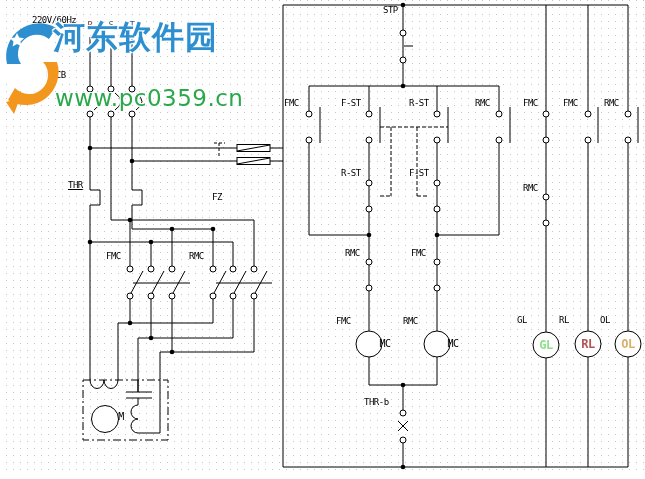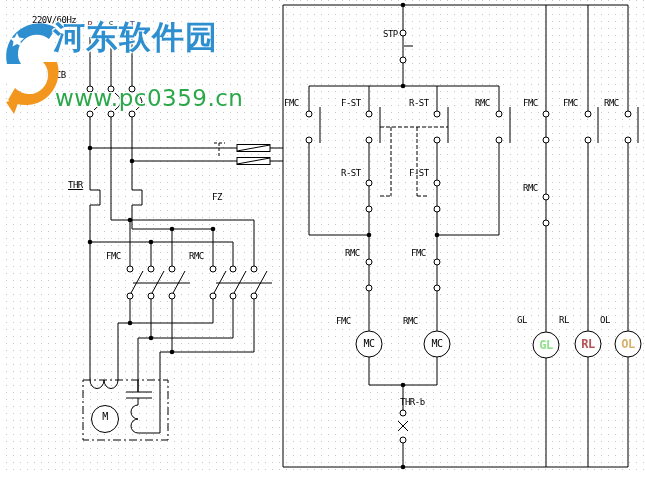--- a/index.html
+++ b/index.html
@@ -10,21 +10,21 @@
     background-size:7px 7px;background-position:3px 4px;
     font-family:"DejaVu Sans Mono","Liberation Mono",monospace;
   }
   svg{position:absolute;left:0;top:0;}
   .lbl{
     position:absolute;font-size:9px;line-height:9px;color:#000;
     white-space:nowrap;letter-spacing:-0.5px;
   }
   .ctr{text-align:center;}
   .lamp-txt{font-size:12px;line-height:12px;font-weight:bold;}
-  .coil-txt{font-size:10px;line-height:10px;}
+  .coil-txt{font-size:10px;line-height:10px;margin-left:16px;}
   .wm-name{
     position:absolute;left:53px;top:20px;
     font-family:"DejaVu Sans",sans-serif;font-size:32px;line-height:34px;font-weight:bold;
     letter-spacing:1px;
     text-shadow:-1px -1px 0 #fff,1px -1px 0 #fff,-1px 1px 0 #fff,1px 1px 0 #fff,0 0 3px #fff;
   }
   .wm-url{
     position:absolute;left:55px;top:46px;
     font-family:"DejaVu Sans",sans-serif;font-size:23px;line-height:25px;font-weight:normal;
     letter-spacing:0.5px;
@@ -223,34 +223,34 @@
   <span class="lbl ctr" style="left: 86px; top: 21px; width: 8px; color: rgb(138, 68, 68);">R</span>
   <span class="lbl ctr" style="left: 107px; top: 21px; width: 8px; color: rgb(63, 110, 96);">S</span>
   <span class="lbl ctr" style="left: 128px; top: 21px; width: 8px; color: rgb(65, 81, 143);">T</span>
   <span class="lbl" style="left:46px;top:71px;">MCCB</span>
   <span class="lbl" style="left:68px;top:181px;text-decoration:underline;">THR</span>
   <span class="lbl" style="left:212px;top:157px;margin-top:36px;">FZ</span>
   <span class="lbl" style="left:106px;top:252px;">FMC</span>
   <span class="lbl" style="left:189px;top:252px;">RMC</span>
   <span class="lbl ctr coil-txt" style="left:95px;top:412px;width:20px;">M</span>
 
-  <span class="lbl" style="left:383px;top:30px;">STP</span>
+  <span class="lbl" style="left:383px;top:6px;">STP</span>
   <span class="lbl" style="left:284px;top:99px;">FMC</span>
   <span class="lbl" style="left:341px;top:99px;">F-ST</span>
   <span class="lbl" style="left:409px;top:99px;">R-ST</span>
   <span class="lbl" style="left:475px;top:99px;">RMC</span>
   <span class="lbl" style="left:341px;top:169px;">R-ST</span>
   <span class="lbl" style="left:409px;top:169px;">F-ST</span>
   <span class="lbl" style="left:345px;top:249px;">RMC</span>
   <span class="lbl" style="left:411px;top:249px;">FMC</span>
   <span class="lbl" style="left:336px;top:317px;">FMC</span>
   <span class="lbl" style="left:403px;top:317px;">RMC</span>
   <span class="lbl ctr coil-txt" style="left:356px;top:339px;width:26px;">MC</span>
   <span class="lbl ctr coil-txt" style="left:424px;top:339px;width:26px;">MC</span>
-  <span class="lbl" style="left:364px;top:398px;margin-left:36px;">THR-b</span>
+  <span class="lbl" style="left:364px;top:398px;">THR-b</span>
 
   <span class="lbl" style="left:523px;top:99px;">FMC</span>
   <span class="lbl" style="left:563px;top:99px;">FMC</span>
   <span class="lbl" style="left:604px;top:99px;">RMC</span>
   <span class="lbl" style="left:523px;top:184px;">RMC</span>
   <span class="lbl" style="left:517px;top:316px;">GL</span>
   <span class="lbl" style="left:559px;top:316px;">RL</span>
   <span class="lbl" style="left:600px;top:316px;">OL</span>
   <span class="lbl ctr lamp-txt" style="left: 533px; top: 339px; width: 26px; color: rgb(142, 224, 138);">GL</span>
   <span class="lbl ctr lamp-txt" style="left: 575px; top: 338px; width: 26px; color: rgb(179, 84, 84);">RL</span>

